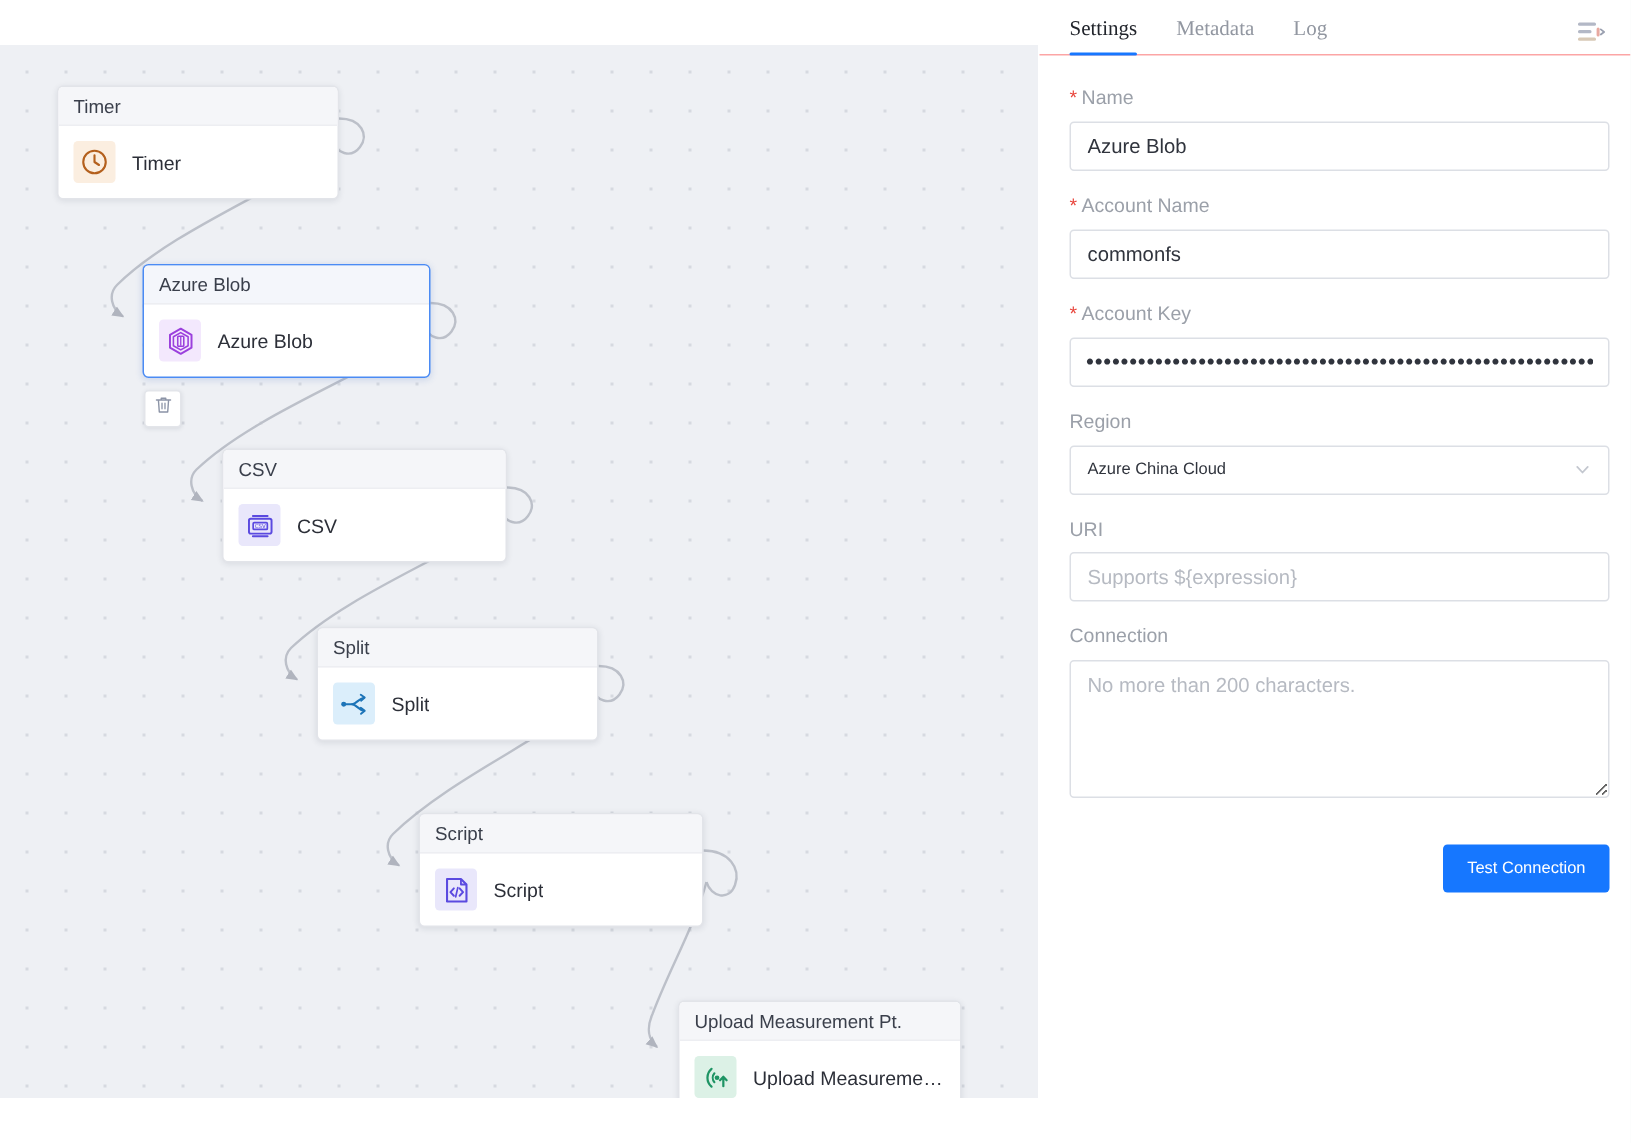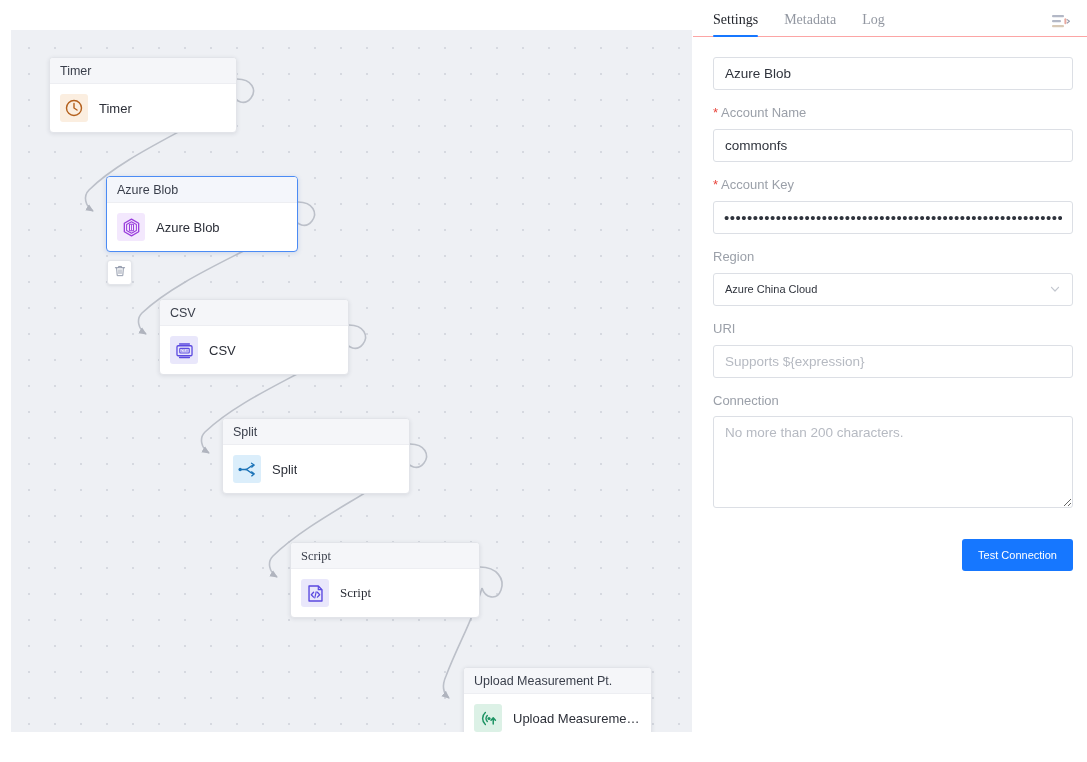--- a/index.html
+++ b/index.html
@@ -24,21 +24,21 @@
     position: relative;
     width: 692px;
     height: 762px;
     background: #ffffff;
     flex: 0 0 692px;
     overflow: hidden;
   }
 
   .canvas {
     position: absolute;
-    left: 11px;
+    left: 0;
     top: 30px;
     width: 692px;
     height: 702px;
     background-color: #eef0f4;
     background-image: radial-gradient(circle, #d6d9e0 1px, transparent 1.2px);
     background-size: 26px 26px;
     background-position: 5px 5px;
     overflow: hidden;
   }
 
@@ -338,21 +338,21 @@
                 <path d="M3.6,12 L10,12 C13,12 15,7.6 19,7" fill="none" stroke="#1d74b8" stroke-width="1.6" stroke-linecap="round"></path>
                 <path d="M10,12 C13,12 15,16.4 19,17" fill="none" stroke="#1d74b8" stroke-width="1.6" stroke-linecap="round"></path>
                 <circle cx="3.6" cy="12" r="1.9" fill="#1d74b8"></circle>
                 <path d="M16.6,4.8 L19.6,6.9 L16.8,9.3" fill="none" stroke="#1d74b8" stroke-width="1.5" stroke-linecap="round" stroke-linejoin="round"></path>
                 <path d="M16.6,14.7 L19.6,17 L16.8,19.3" fill="none" stroke="#1d74b8" stroke-width="1.5" stroke-linecap="round" stroke-linejoin="round"></path>
               </svg>
             </div>
             <div class="node-label">Split</div>
           </div>
         </div>
-        <div class="node" style="left: 279px; top: 512px; width: 190px; height: 76px; font-family: Liberation Serif, serif;">
+        <div class="node" style="left: 279px; top: 512px; width: 190px; height: 76px;">
           <div class="node-head">Script</div>
           <div class="node-body">
             <div class="node-ico" style="background: rgb(233, 231, 251);">
               <svg width="21" height="21" viewBox="0 0 24 24">
                 <path d="M4.6,3.4 L15.2,3.4 L19.4,7.6 L19.4,20.6 L4.6,20.6 Z" fill="none" stroke="#5b4ae0" stroke-width="1.6" stroke-linejoin="round"></path>
                 <path d="M15.2,3.4 L15.2,7.6 L19.4,7.6" fill="none" stroke="#5b4ae0" stroke-width="1.4" stroke-linejoin="round"></path>
                 <path d="M9.8,10.6 L7.2,13.4 L9.8,16.2" fill="none" stroke="#5b4ae0" stroke-width="1.5" stroke-linecap="round" stroke-linejoin="round"></path>
                 <path d="M14.2,10.6 L16.8,13.4 L14.2,16.2" fill="none" stroke="#5b4ae0" stroke-width="1.5" stroke-linecap="round" stroke-linejoin="round"></path>
                 <path d="M12.8,10 L11.2,17" stroke="#5b4ae0" stroke-width="1.3" stroke-linecap="round"></path>
               </svg>
@@ -398,20 +398,21 @@
             <rect x="1" y="11" width="12" height="2.2" rx="1" fill="#d8c9b6"></rect>
             <rect x="13.4" y="4.3" width="2" height="6" rx="1" fill="#e8a9a0"></rect>
             <path d="M16.2,5.6 L18.4,7.3 L16.2,9" fill="none" stroke="#9aa0b0" stroke-width="1.2" stroke-linecap="round" stroke-linejoin="round"></path>
           </svg>
         </div>
       </div>
 
     <div class="panel-body">
 
       <div class="field">
+        <label class="f-label"><span class="req">*</span><span>Name</span></label>
         <input class="f-input" type="text" value="Azure Blob" style="">
       </div>
 
       <div class="field">
         <label class="f-label"><span class="req">*</span><span>Account Name</span></label>
         <input class="f-input" type="text" value="commonfs" style="">
       </div>
 
       <div class="field">
         <label class="f-label"><span class="req">*</span><span>Account Key</span></label>

